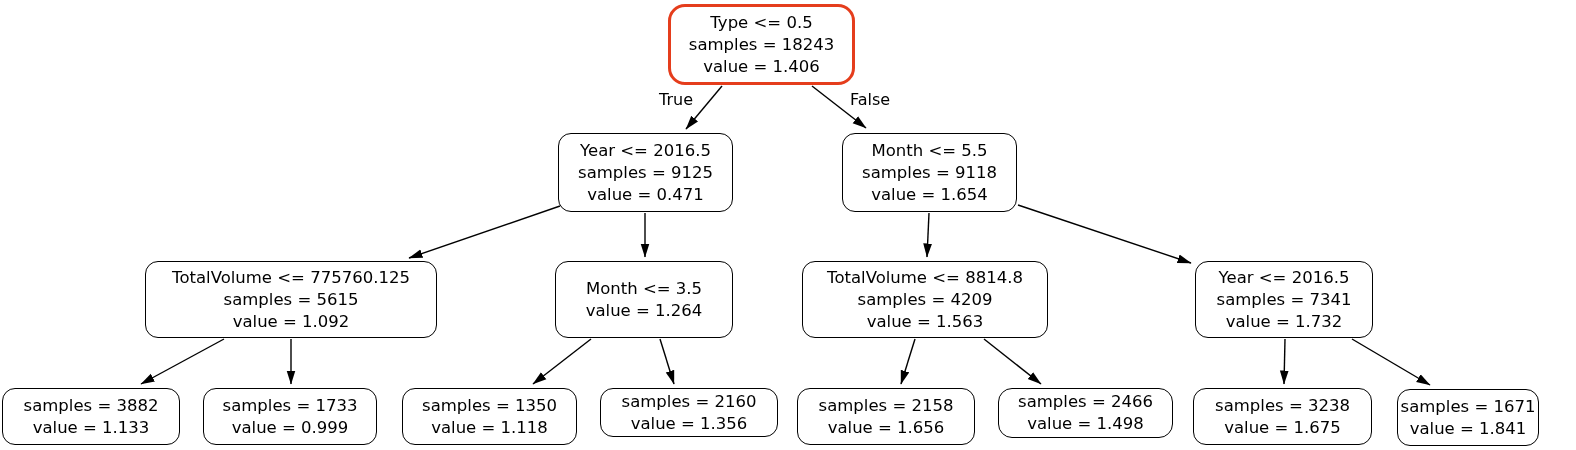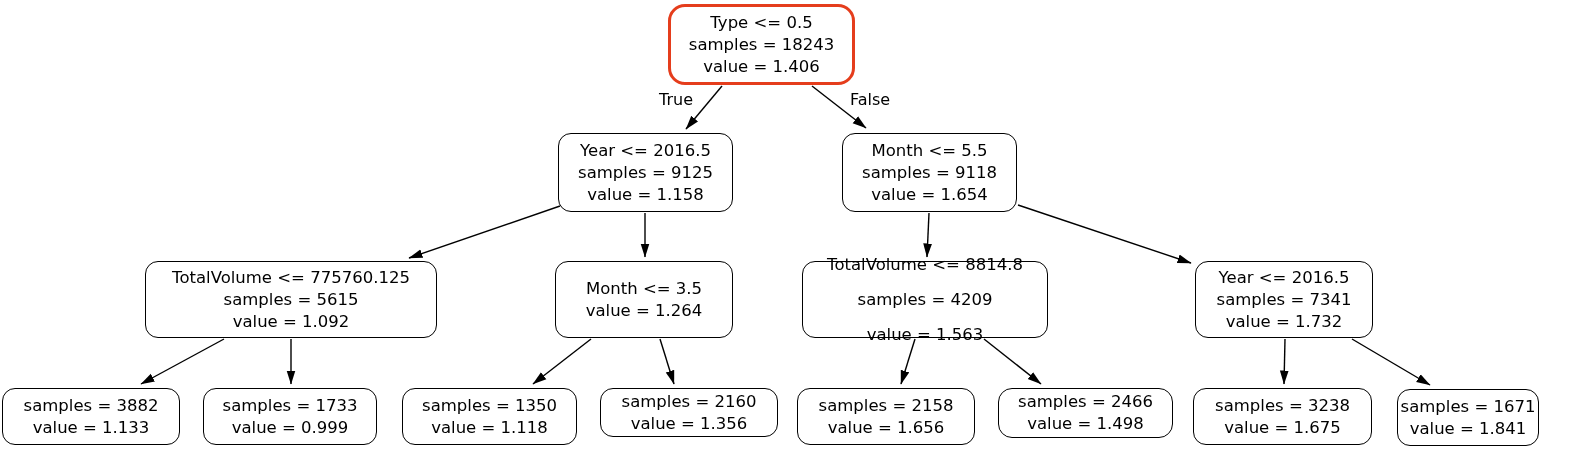--- a/index.html
+++ b/index.html
@@ -69,37 +69,37 @@
   </svg>
   <div id="nodes">
       <div class="node highlighted" style="left: 668px; top: 4px; width: 187px; height: 81px;">
         <div>Type &lt;= 0.5</div>
         <div>samples = 18243</div>
         <div>value = 1.406</div>
       </div>
       <div class="node" style="left: 558px; top: 133px; width: 175px; height: 79px;">
         <div>Year &lt;= 2016.5</div>
         <div>samples = 9125</div>
-        <div>value = 1.158</div>
+        <div>value = 0.471</div>
       </div>
       <div class="node" style="left: 842px; top: 133px; width: 175px; height: 79px;">
         <div>Month &lt;= 5.5</div>
         <div>samples = 9118</div>
         <div>value = 1.654</div>
       </div>
       <div class="node" style="left: 145px; top: 261px; width: 292px; height: 77px;">
         <div>TotalVolume &lt;= 775760.125</div>
         <div>samples = 5615</div>
         <div>value = 1.092</div>
       </div>
       <div class="node" style="left: 555px; top: 261px; width: 178px; height: 77px;">
         <div>Month &lt;= 3.5</div>
         <div>value = 1.264</div>
       </div>
-      <div class="node" style="left: 802px; top: 261px; width: 246px; height: 77px; gap: 13px;">
+      <div class="node" style="left: 802px; top: 261px; width: 246px; height: 77px;">
         <div>TotalVolume &lt;= 8814.8</div>
         <div>samples = 4209</div>
         <div>value = 1.563</div>
       </div>
       <div class="node" style="left: 1195px; top: 261px; width: 178px; height: 77px;">
         <div>Year &lt;= 2016.5</div>
         <div>samples = 7341</div>
         <div>value = 1.732</div>
       </div>
       <div class="node" style="left: 2px; top: 388px; width: 178px; height: 57px;">

